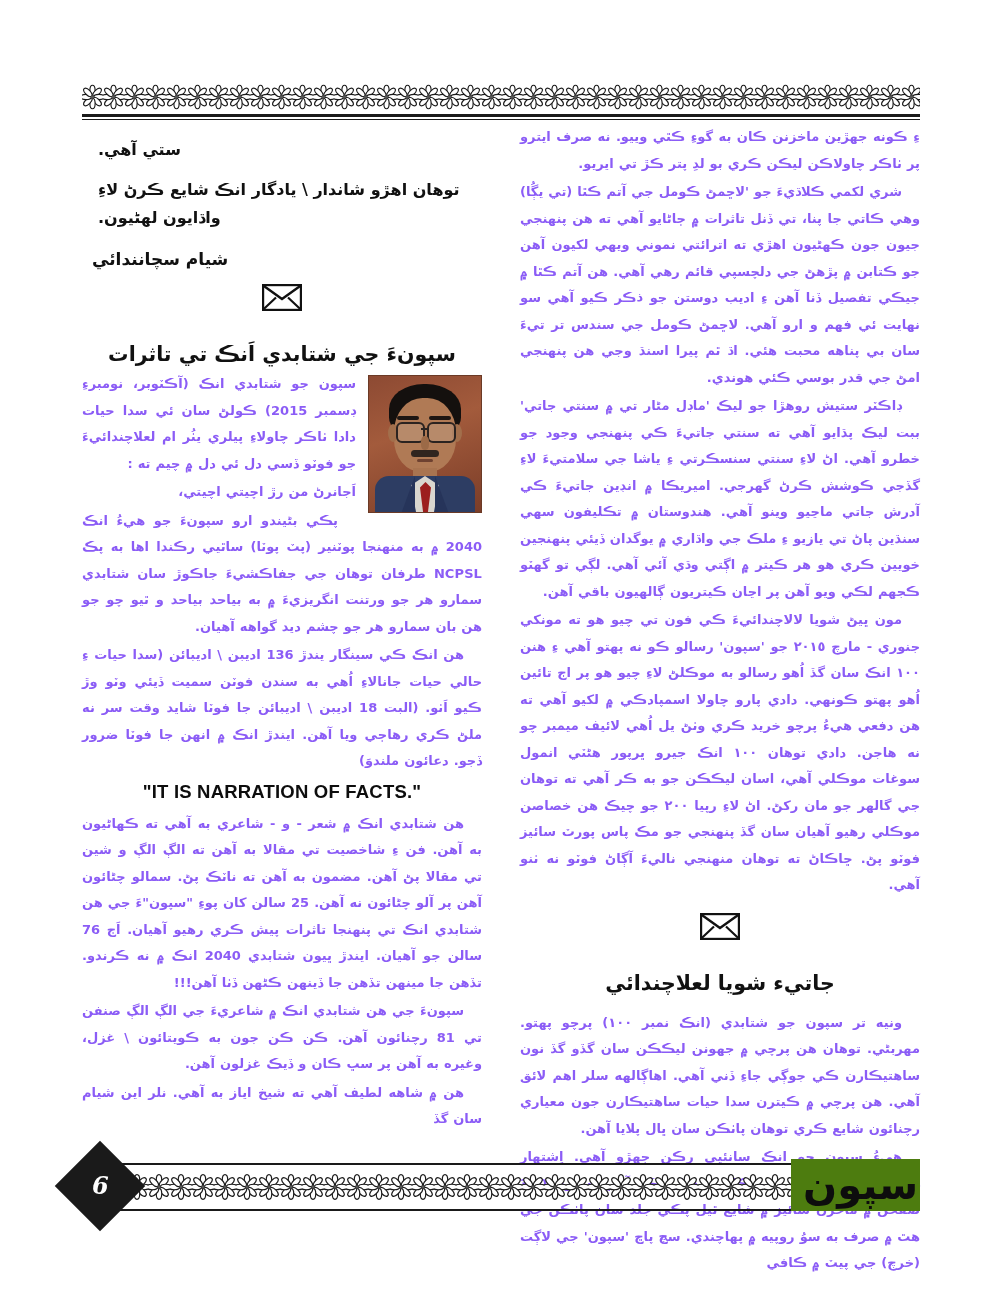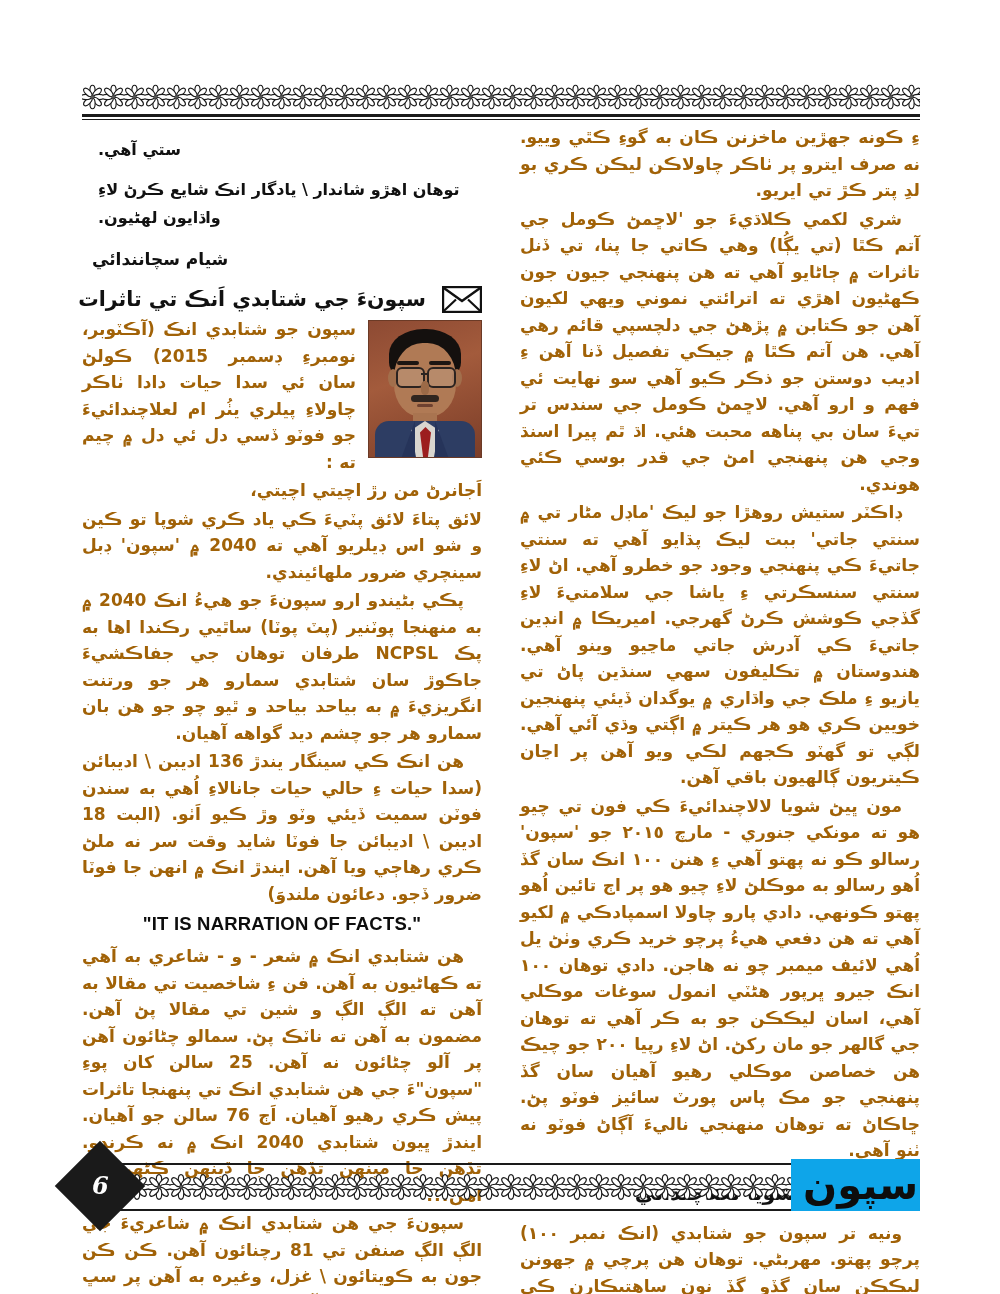--- a/index.html
+++ b/index.html
@@ -72,23 +72,23 @@
   }
   .col-right { right: 0; }
   .col-left  { left: 0; }
 
   
   .sd {
     direction: rtl;
     text-align: justify;
     text-align-last: right;
     font-family: "DejaVu Sans", "Liberation Sans", sans-serif;
-    font-size: 17px;
+    font-size: 13px;
     line-height: 26.5px;
-    color: #a16207;
+    color: #8b5cf6;
     margin: 0 0 2px 0;
     letter-spacing: 0.1px;
     word-spacing: 0.5px;
     font-weight: 600;
   }
   .sd.indent { text-indent: 18px; }
   .sd.rightal { text-align: right; text-align-last: right; }
 
   
   .byline-top {
@@ -96,25 +96,25 @@
     text-align: left;
     font-size: 16px;
     font-weight: bold;
     line-height: 28px;
     margin: 12px;
     padding-left: 4px;
   }
 
   .article-head {
     display: flex;
-    flex-direction: row;
+    flex-direction: column;
     align-items: center;
     justify-content: flex-start;
     direction: rtl;
-    gap: 16px;
+    gap: 28px;
     margin: 2px 0 2px 0;
   }
   .env-icon {
     flex: 0 0 auto;
     width: 40px;
     height: 27px;
     display: block;
   }
   .article-title {
     font-size: 20.5px;
@@ -277,21 +277,21 @@
     line-height: 1;
   }
 
   .masthead {
     position: absolute;
     right: 0;
     top: -4px;
     height: 52px;
     display: flex;
     align-items: center;
-    background: #0ea5e9;
+    background: #4d7c0f;
     padding: 0 2px 0 12px;
     direction: rtl;
   }
   .masthead-text {
     font-size: 40px;
     font-weight: bold;
     line-height: 46px;
     color: #0d0d0d;
     font-family: "DejaVu Sans", "Liberation Sans", sans-serif;
   }
@@ -967,21 +967,20 @@
           <div class="p-suit"></div>
           <div class="p-shirt"></div>
           <div class="p-lapel-l"></div>
           <div class="p-lapel-r"></div>
           <div class="p-tie"></div>
         </div>
       </div>
 
       <p class="sd">سپون جو شتابدي انڪ (آڪٽوبر، نومبرءِ ڊسمبر 2015) ڪولڻ سان ئي سدا حيات دادا ٺاڪر چاولاءِ پيلري يٺُر ام لعلاچندائيءَ جو فوٽو ڏسي دل ئي دل ۾ چيم ته :</p>
       <p class="sd rightal">اَجانرڻ من رڙ اچيتي اچيتي،</p>
-      <p class="sd">لائق پتاءَ لائق پٽيءَ ڪي ياد ڪري شوپا تو ڪين و شو اس ڊيلريو آهي ته 2040 ۾ 'سپون' ڊبل سينچري ضرور ملهائيندي.</p>
       <p class="sd indent">پڪي بڻيندو ارو سپونءَ جو هيءُ انڪ 2040 ۾ به منهنجا پوٽنير (پٽ پوٽا) ساٿيي رڪندا اها به پڪ NCPSL طرفان توهان جي جفاڪشيءَ جاڪوڙ سان شتابدي سمارو هر جو ورتنت انگريزيءَ ۾ به بياحد بياحد و ٿيو چو جو هن بان سمارو هر جو چشم ديد گواهه آهيان.</p>
       <p class="sd indent">هن انڪ ڪي سينگار يندڙ 136 اديبن \ اديبائن (سدا حيات ءِ حالي حيات جانالاءِ اُهي به سندن فوٽن سميت ڏيئي وٽو وڙ ڪيو اَٺو. (البت 18 اديبن \ اديبائن جا فوٽا شايد وقت سر نه ملڻ ڪري رهاڄي ويا آهن. ايندڙ انڪ ۾ انهن جا فوٽا ضرور ڏجو. دعائون ملندوَ)</p>
 
       <p class="eng-quote">"IT IS NARRATION OF FACTS."</p>
 
       <p class="sd indent">هن شتابدي انڪ ۾ شعر - و - شاعري به آهي ته ڪهاڻيون به آهن. فن ءِ شاخصيت تي مقالا به آهن ته الڳ الڳ و شين تي مقالا پڻ آهن. مضمون به آهن ته ناٽڪ پڻ. سمالو چڻائون آهن پر آلو چڻائون نه آهن. 25 سالن کان پوءِ "سپون"ءَ جي هن شتابدي انڪ تي پنهنجا تاثرات پيش ڪري رهيو آهيان. اَڄ 76 سالن جو آهيان. ايندڙ ڀيون شتابدي 2040 انڪ ۾ نه ڪرندو. تڏهن جا مينهن تڏهن جا ڏينهن ڪڻهن ڏٺا آهن!!!</p>
       <p class="sd indent">سپونءَ جي هن شتابدي انڪ ۾ شاعريءَ جي الڳ الڳ صنفن تي 81 رچنائون آهن. ڪن ڪن جون به ڪويتائون \ غزل، وغيره به آهن پر سڀ ڪان و ڏيڪ غزلون آهن.</p>
       <p class="sd indent">هن ۾ شاهه لطيف آهي ته شيخ اياز به آهي. نلر اين شيام سان گڏ</p>
     </div>
   </div>

